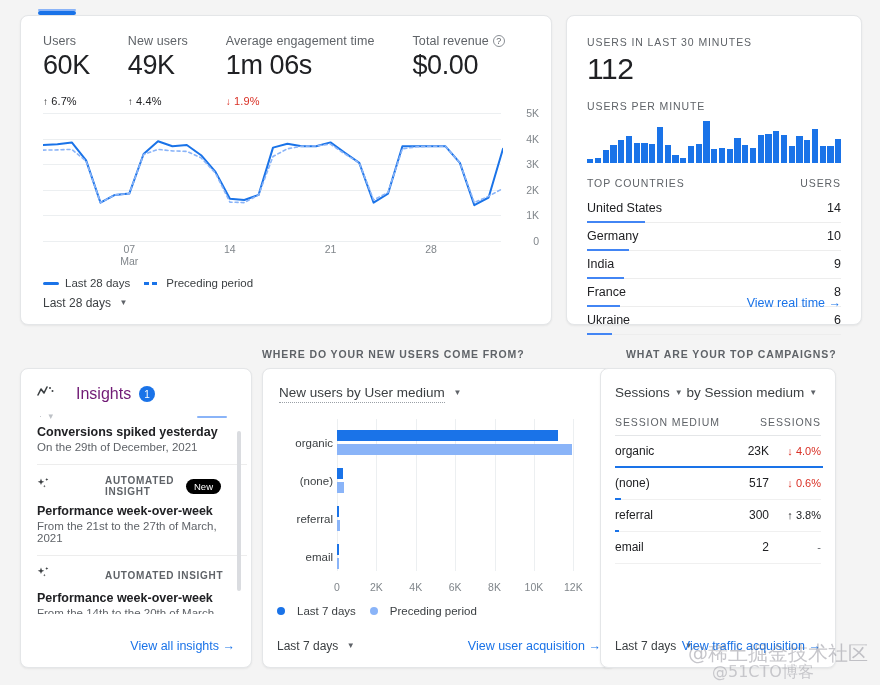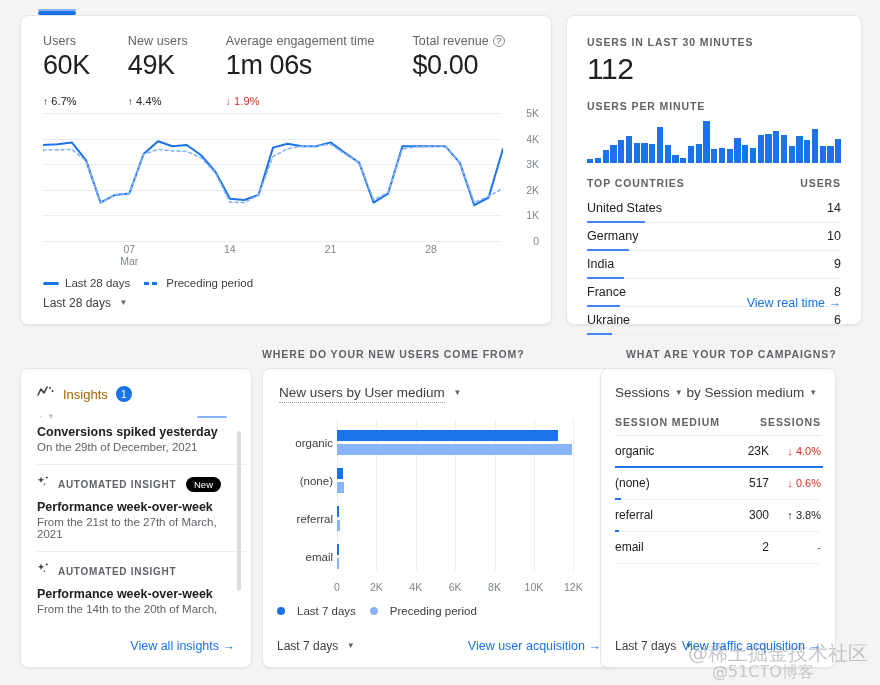--- a/index.html
+++ b/index.html
@@ -61,21 +61,21 @@
   .lg-solid { width:16px; height:3px; background:#1a73e8; border-radius:2px; }
   .lg-dash { width:16px; height:3px; background:
       repeating-linear-gradient(to right,#1a73e8 0 5px, transparent 5px 8px); }
 
   .card-footer { position:absolute; left:22px; bottom:14px; font-size:12px; color:#3c4043; }
   .dropdown-caret { font-size:8px; color:#5f6368; margin-left:5px; vertical-align:2px; }
 
   
   #realtime-card { left: 566px; top: 15px; width: 296px; height: 310px; }
   .rt-pad { padding: 20px 20px 0 20px; }
-  .section-cap { font-size: 10.5px; letter-spacing:.9px; color:#5f6368; font-weight:700; text-transform:uppercase; }
+  .section-cap { font-size: 10.5px; letter-spacing:.9px; color:#5f6368; font-weight:400; text-transform:uppercase; }
   .rt-big { font-size: 30px; font-weight:400; color:#202124; margin:4px 0 14px; letter-spacing:-.5px; }
   .rt-bars { display:flex; align-items:flex-end; gap:1.5px; height:42px; margin:9px 0 0 0; }
   .rt-bar { flex:1; background:#1a73e8; min-height:3px; }
   .rt-table { margin-top:14px; }
   .rt-head { display:flex; justify-content:space-between; padding-bottom:6px; }
   .rt-row { position:relative; display:flex; justify-content:space-between; align-items:center;
             padding:6px 0 7px; border-bottom:1px solid #ededed; font-size:12.5px; color:#202124; }
   .rt-row .ubar { position:absolute; left:0; bottom:-1px; height:2.5px; background:#4285f4; }
   .rt-country { font-size:12.5px; }
   .rt-num { font-size:12.5px; }
@@ -83,31 +83,31 @@
 
   
   .sec-title { position:absolute; font-size:10.5px; font-weight:700; letter-spacing:.9px;
                color:#5f6368; text-transform:uppercase; }
   #sec-newusers { left:262px; top:348px; }
   #sec-campaigns { left:626px; top:348px; }
 
   
   #insights-card { left:20px; top:368px; width:232px; height:300px; }
   .ins-header { display:flex; align-items:center; gap:8px; padding:16px 16px 0 16px; }
-  .ins-title { font-size:13px; color:#a16207; }
+  .ins-title { font-size:16px; color:#701a75;margin-left:13px; }
   .ins-badge { background:#1a73e8; color:#fff; font-size:10px; width:16px; height:16px;
                border-radius:50%; display:flex; align-items:center; justify-content:center; }
   .ins-scroll { position:relative; margin:6px 4px 0 16px; height:205px; overflow:hidden; }
   .ins-clip-top { height:14px; position:relative; }
   .ins-clip-dots { position:absolute; left:2px; top:2px; font-size:9px; color:#bdc1c6; letter-spacing:2px; }
   .ins-clip-line { position:absolute; right:20px; top:7px; width:30px; height:2px; background:#8ab4f8; border-radius:2px; }
   .ins-item { padding:10px 16px 11px 0; border-top:1px solid #ededed; }
   .ins-item.first { border-top:none; padding-top:2px; }
   .ins-kicker { display:flex; align-items:center; gap:7px; margin-bottom:7px; }
-  .ins-kicker-txt { font-size:10px; letter-spacing:.7px; color:#5f6368; font-weight:600; }
+  .ins-kicker-txt { font-size:10px; letter-spacing:.7px; color:#5f6368; font-weight:600;margin-left:47px; }
   .ins-new { background:#000000; color:#fff; font-size:9.5px; border-radius:9px; padding:2px 8px; margin-left:auto; margin-right:10px;}
   .ins-h { font-size:12.5px; font-weight:700; color:#202124; }
   .ins-sub { font-size:11.5px; color:#5f6368; margin-top:2px; }
   .ins-scrollbar { position:absolute; right:6px; top:22px; width:4px; height:160px; background:#dadce0; border-radius:2px; }
   .ins-link { position:absolute; right:16px; bottom:14px; color:#1a73e8; font-size:12.5px; font-weight:500; }
 
   
   #newusers-card { left:262px; top:368px; width:354px; height:300px; }
   .nu-title { padding:16px 0 0 16px; font-size:13.5px; color:#3c4043; }
   .dotted-underline { border-bottom:1px dotted #9aa0a6; display:inline-block; padding-bottom:2px; }

